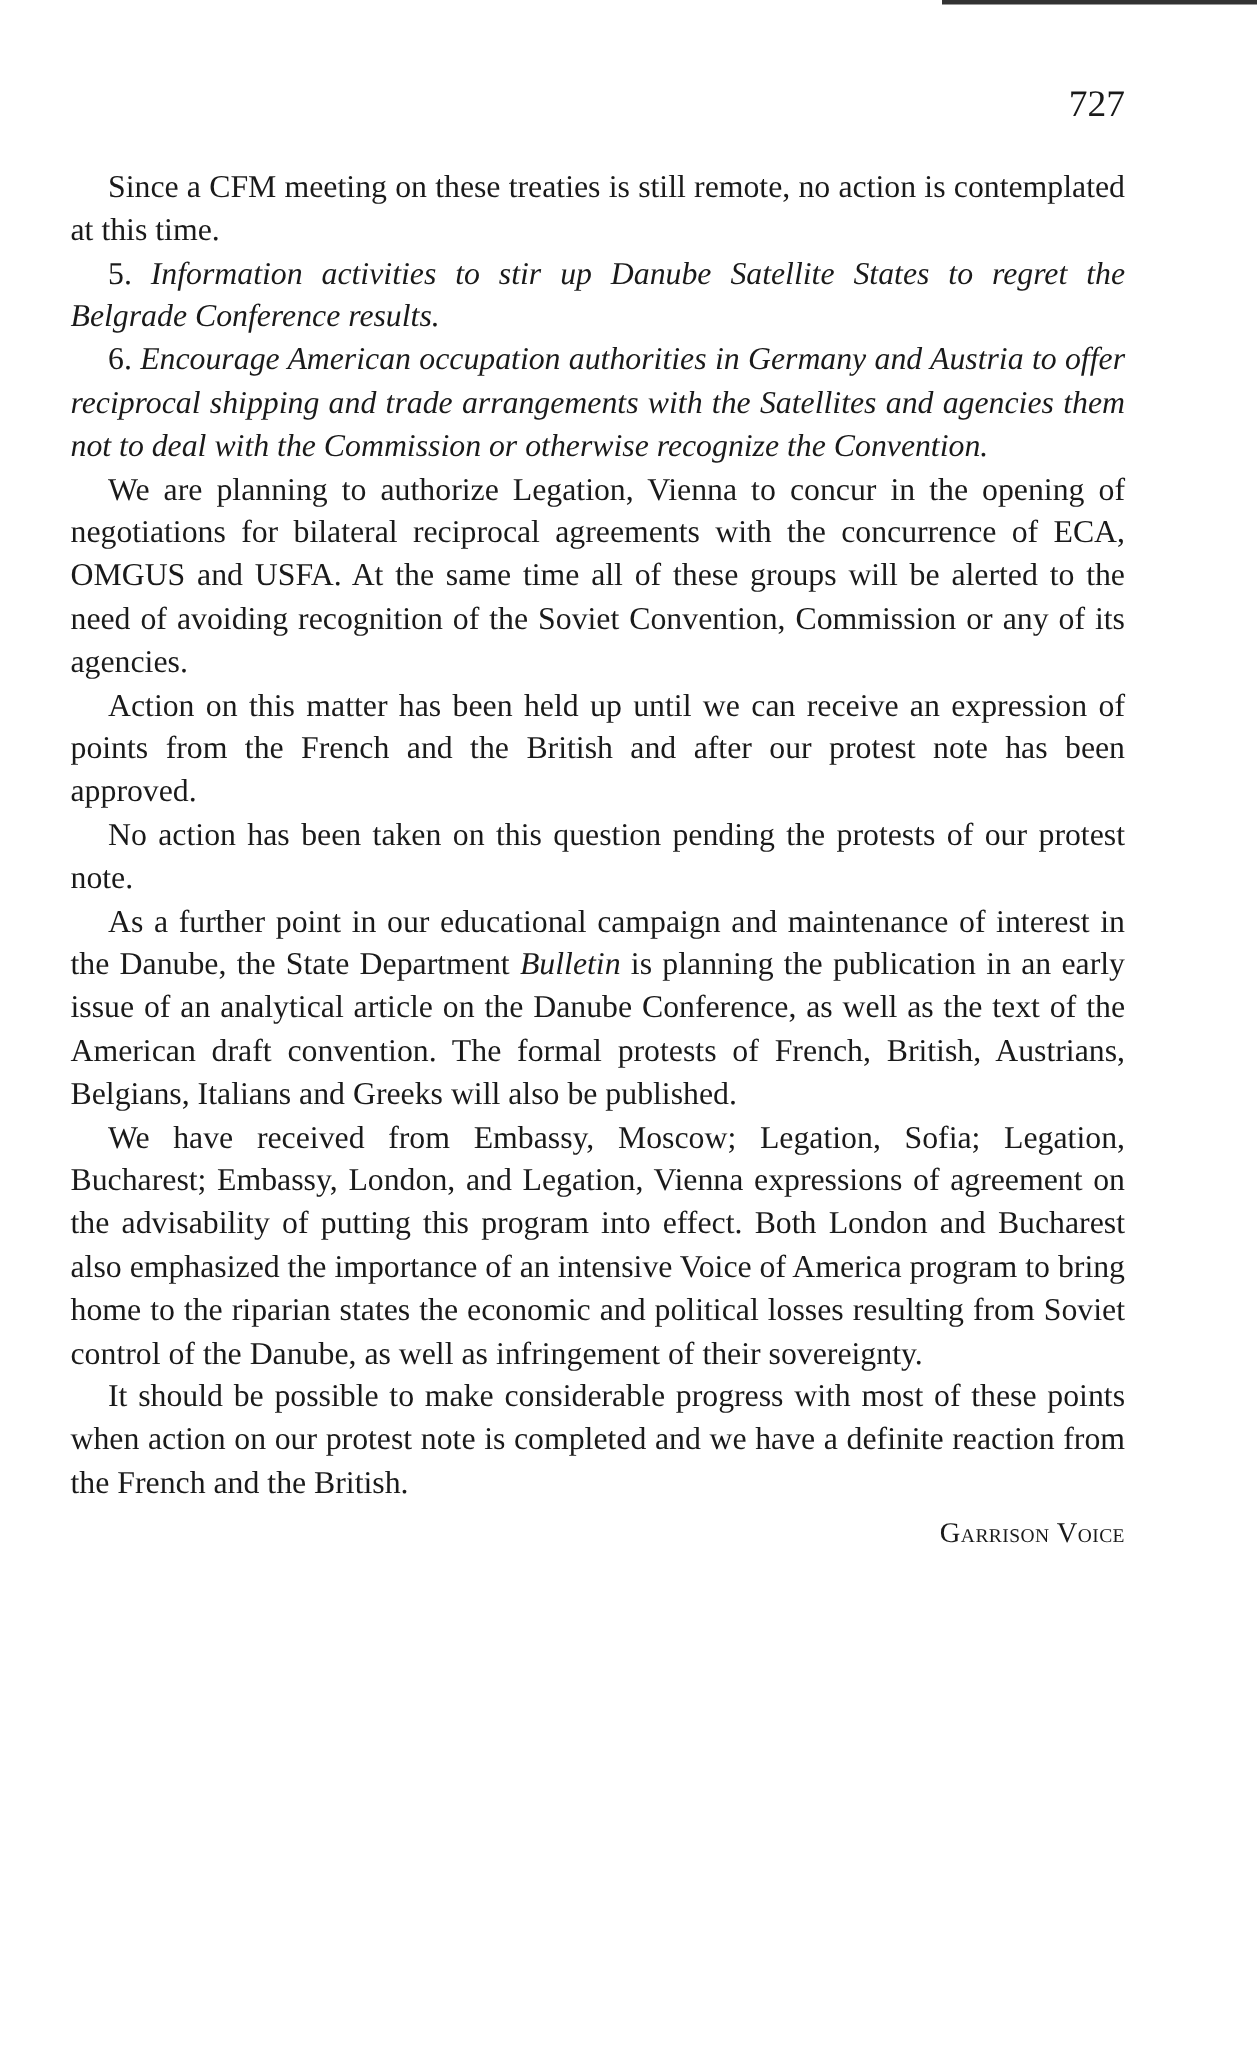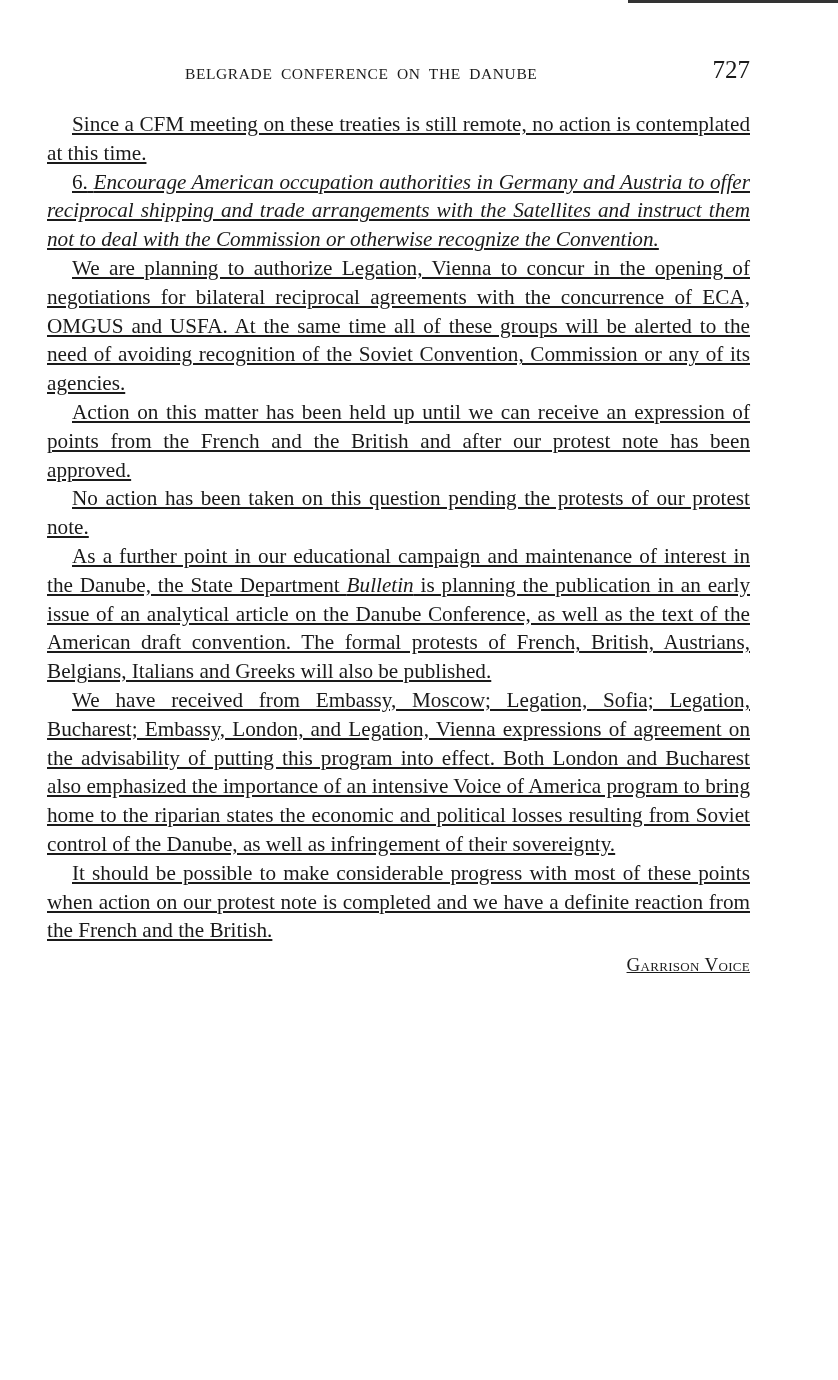--- a/index.html
+++ b/index.html
@@ -46,21 +46,20 @@
       right: 0;
       top: 0;
       font-size: 25px;
     }
     .body-text {
       margin-top: 18px;
       font-size: 21.2px;
       line-height: 28.8px;
       text-align: justify;
       hyphens: manual;
-      text-decoration: underline;
     }
     .body-text p {
       margin: 0;
       text-indent: 25px;
     }
     .body-text p.item {
       margin: 0;
     }
     .body-text .ital {
       font-style: italic;
@@ -74,32 +73,35 @@
       line-height: 28px;
     }
   </style>
 </head>
 <body>
 
 <div class="top-rule"></div>
 
 <div class="page">
   <div class="running-head">
-    <span class="running-title">BELGRADE CONFERENCE ON THE DANUBE</span>
     <span class="page-number">727</span>
   </div>
 
   <div class="body-text">
     <p>Since a CFM meeting on these treaties is still remote, no action is contemplated at this time.</p>
 
+    <p class="item" style="text-indent:25px">
+      <span>5.</span>
+      <span class="ital">Information activities to stir up Danube Satellite States to regret the Belgrade Conference results.</span>
+    </p>
 
 
     <p class="item" style="text-indent:25px">
       <span>6.</span>
-      <span class="ital">Encourage American occupation authorities in Germany and Austria to offer reciprocal shipping and trade arrangements with the Satellites and instruct them not to deal with the Commission or otherwise recognize the Convention.</span>
+      <span class="ital">Encourage American occupation authorities in Germany and Austria to offer reciprocal shipping and trade arrangements with the Satellites and agencies them not to deal with the Commission or otherwise recognize the Convention.</span>
     </p>
 
     <p>We are planning to authorize Legation, Vienna to concur in the opening of negotiations for bilateral reciprocal agreements with the concurrence of ECA, OMGUS and USFA. At the same time all of these groups will be alerted to the need of avoiding recognition of the Soviet Convention, Commission or any of its agencies.</p>
 
 
     <p>Action on this matter has been held up until we can receive an expression of points from the French and the British and after our protest note has been approved.</p>
 
 
     <p>No action has been taken on this question pending the protests of our protest note.</p>
 

